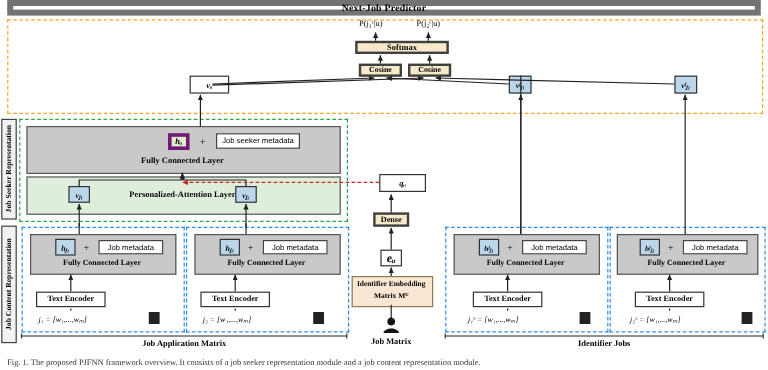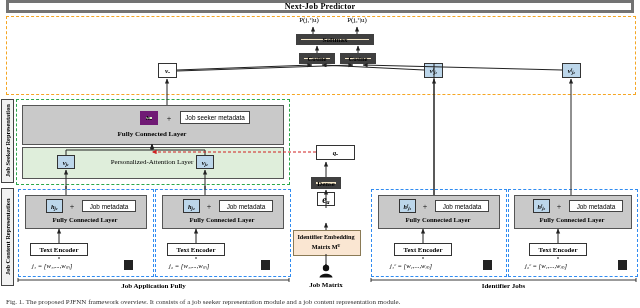--- a/index.html
+++ b/index.html
@@ -2,34 +2,34 @@
 <html><head>
 <meta charset="utf-8">
 <style>
   html,body{margin:0;padding:0;background:#ffffff;}
   body{width:640px;height:308px;position:relative;
        font-family:"Liberation Serif",serif;color:#000;overflow:hidden;}
   .abs{position:absolute;}
   
   .box{position:absolute;box-sizing:border-box;display:flex;align-items:center;
        justify-content:center;text-align:center;}
-  .hdr{left:6px;top:0;width:628px;height:13px;border:3px solid #737373;
+  .hdr{left:6px;top:0;width:628px;height:13px;border:5px solid #737373;
        background:#fff;font-weight:bold;font-size:8.2px;letter-spacing:.2px;}
   
   .dash-orange{border:1.6px dashed #f5a623;}
   .dash-green {border:1.6px dashed #2aa84a;}
   .dash-blue  {border:1.6px dashed #2f8bf0;}
   
   .fc-block{background:#c9c9c9;border:1px solid #555;}
   .pa-block{background:#dfeedb;border:1px solid #555;}
-  .tan{background:#f7e9c9;border:5px solid #404040;text-align:right;}
+  .tan{background:#f7e9c9;border:2px solid #404040;text-align:right;}
   .tan2{background:#fae6d2;border:1px solid #8a7a55;}
   .white-box{background:#fff;border:1px solid #444;}
   .blue-box{background:#bcd6ea;border:1px solid #333;}
-  .green-box{background:#dceccd;border:6px solid #701a75;}
+  .green-box{background:#dceccd;border:3px solid #701a75;}
   .plain-box{background:#fff;border:1px solid #333;}
   .sans{font-family:"Liberation Sans",sans-serif;}
   
   .vlabel{position:absolute;writing-mode:vertical-rl;transform:rotate(180deg);
           border:1px solid #444;background:#f2f2f2;font-weight:bold;font-size:6.4px;
           display:flex;align-items:center;justify-content:center;box-sizing:border-box;}
   svg.ov{position:absolute;left:0;top:0;width:640px;height:308px;pointer-events:none;}
   .cap{position:absolute;left:6px;top:298px;width:628px;font-size:7px;
        color:#333;white-space:nowrap;overflow:hidden;}
 </style>
@@ -41,35 +41,35 @@
 <div class="abs dash-orange" style="left:6px;top:16px;width:628px;height:77px;"></div>
 
 <div class="box" style="left:286px;top:14px;width:46px;height:12px;font-size:7px;">P(j₁ᶜ|u)</div>
 <div class="box" style="left:334px;top:14px;width:46px;height:12px;font-size:7px;">P(j₂ᶜ|u)</div>
 
 <div class="box tan" style="left:296px;top:34px;width:78px;height:11px;font-size:7px;font-weight:bold;">Softmax</div>
 
 <div class="box tan" style="left:299px;top:53px;width:36px;height:11px;font-size:6.6px;font-weight:bold;">Cosine</div>
 <div class="box tan" style="left:340px;top:53px;width:36px;height:11px;font-size:6.6px;font-weight:bold;">Cosine</div>
 
-<div class="box plain-box" style="left:158px;top:63px;width:19px;height:15px;font-size:7px;font-weight:bold;font-style:italic;">vᵤ</div>
+<div class="box plain-box" style="left:158px;top:63px;width:33px;height:15px;font-size:7px;font-weight:bold;font-style:italic;">vᵤ</div>
 <div class="box blue-box" style="left:424px;top:63px;width:19px;height:15px;font-size:6.6px;font-weight:bold;font-style:italic;">vᶠⱼ₁</div>
 <div class="box blue-box" style="left:562px;top:63px;width:19px;height:15px;font-size:6.6px;font-weight:bold;font-style:italic;">vᶠⱼ₂</div>
 
 <div class="abs dash-green" style="left:16px;top:99px;width:272px;height:84px;"></div>
 <div class="vlabel" style="left:1px;top:99px;width:13px;height:84px;">Job Seeker Representation</div>
 
 <div class="abs fc-block" style="left:22px;top:105px;width:260px;height:38px;"></div>
 <div class="box green-box" style="left:140px;top:111px;width:18px;height:14px;font-size:7px;font-weight:bold;font-style:italic;">hᵤ</div>
 <div class="box" style="left:162px;top:111px;width:14px;height:14px;font-size:8px;">+</div>
 <div class="box white-box sans" style="left:180px;top:111px;width:70px;height:13px;font-size:6.4px;">Job seeker metadata</div>
 <div class="box" style="left:22px;top:128px;width:260px;height:12px;font-size:7px;font-weight:bold;">Fully Connected Layer</div>
 
 <div class="abs pa-block" style="left:22px;top:147px;width:260px;height:30px;"></div>
-<div class="box" style="left:22px;top:155px;width:260px;height:14px;font-size:7px;font-weight:normal;">Personalized-Attention Layer</div>
+<div class="box" style="left:22px;top:155px;width:260px;height:14px;font-size:7px;font-weight:bold;">Personalized-Attention Layer</div>
 <div class="box blue-box" style="left:57px;top:155px;width:18px;height:14px;font-size:6.6px;font-weight:bold;font-style:italic;">vⱼ₁</div>
 <div class="box blue-box" style="left:196px;top:155px;width:18px;height:14px;font-size:6.6px;font-weight:bold;font-style:italic;">vⱼ₂</div>
 
 <div class="vlabel" style="left:1px;top:188px;width:13px;height:98px;">Job Content Representation</div>
 
 <div class="abs dash-blue" style="left:18px;top:189px;width:134px;height:86px;"></div>
 <div class="abs fc-block" style="left:25px;top:195px;width:120px;height:32px;"></div>
 <div class="box blue-box" style="left:46px;top:199px;width:17px;height:14px;font-size:6.6px;font-weight:bold;font-style:italic;">hⱼ₁</div>
 <div class="box" style="left:66px;top:199px;width:12px;height:14px;font-size:8px;">+</div>
 <div class="box white-box sans" style="left:82px;top:200px;width:54px;height:12px;font-size:6.4px;">Job metadata</div>
@@ -81,25 +81,25 @@
 <div class="abs dash-blue" style="left:155px;top:189px;width:134px;height:86px;"></div>
 <div class="abs fc-block" style="left:162px;top:195px;width:120px;height:32px;"></div>
 <div class="box blue-box" style="left:183px;top:199px;width:17px;height:14px;font-size:6.6px;font-weight:bold;font-style:italic;">hⱼ₂</div>
 <div class="box" style="left:203px;top:199px;width:12px;height:14px;font-size:8px;">+</div>
 <div class="box white-box sans" style="left:219px;top:200px;width:54px;height:12px;font-size:6.4px;">Job metadata</div>
 <div class="box" style="left:162px;top:214px;width:120px;height:11px;font-size:6.6px;font-weight:bold;">Fully Connected Layer</div>
 <div class="box plain-box" style="left:167px;top:243px;width:58px;height:13px;font-size:6.8px;font-weight:bold;">Text Encoder</div>
 <div class="box" style="left:163px;top:259px;width:96px;height:12px;font-size:6.6px;font-style:italic;justify-content:flex-start;padding-left:6px;">j₂ = [w₁,...,wₘ]</div>
 <div class="abs" style="left:261px;top:260px;width:9px;height:10px;background:#222;"></div>
 
-<div class="box" style="left:18px;top:280px;width:271px;height:12px;font-size:7px;font-weight:bold;">Job Application Fully</div>
+<div class="box" style="left:18px;top:280px;width:271px;height:12px;font-size:7px;font-weight:bold;">Job Application Matrix</div>
 
 <div class="box plain-box" style="left:316px;top:145px;width:39px;height:15px;font-size:7px;font-weight:bold;font-style:italic;">qᵤ</div>
 <div class="box tan" style="left:311px;top:177px;width:30px;height:12px;font-size:6.8px;font-weight:bold;">Dense</div>
-<div class="box plain-box" style="left:317px;top:192px;width:18px;height:14px;font-size:10px;font-weight:bold;font-style:italic;">eᵤ</div>
+<div class="box plain-box" style="left:317px;top:208px;width:18px;height:14px;font-size:10px;font-weight:bold;font-style:italic;">eᵤ</div>
 <div class="abs tan2" style="left:293px;top:230px;width:66px;height:24px;"></div>
 <div class="box" style="left:293px;top:231px;width:66px;height:11px;font-size:6.2px;font-weight:bold;">Identifier Embedding</div>
 <div class="box" style="left:293px;top:241px;width:66px;height:11px;font-size:6.2px;font-weight:bold;">Matrix Mᵁ</div>
 <div class="abs" style="left:318px;top:264px;width:16px;height:14px;">
   <svg viewBox="0 0 16 14" width="16" height="14">
       <circle cx="8" cy="4" r="3.2" fill="#111"></circle>
       <path d="M1.5 13.5 C2.5 8.5 13.5 8.5 14.5 13.5 Z" fill="#111"></path>
       <rect x="7.2" y="0" width="1.5" height="2" fill="#111"></rect>
     </svg>
 </div>

